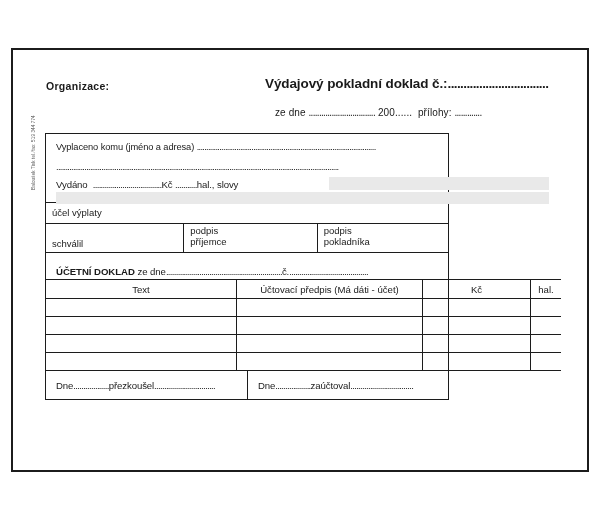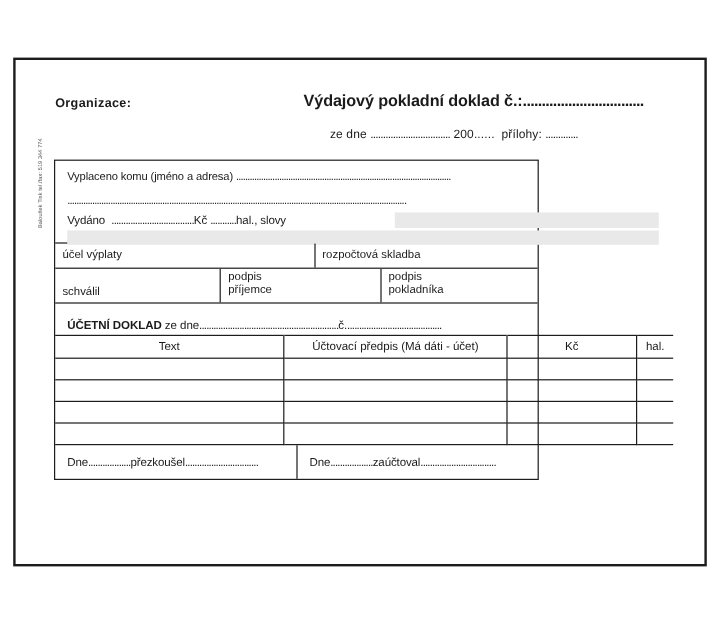--- a/index.html
+++ b/index.html
@@ -40,21 +40,21 @@
     position: absolute;
     left: 33px;
     top: 30px;
     font-size: 10.5px;
     font-weight: bold;
     letter-spacing: 0.3px;
     white-space: nowrap;
   }
   #doc-title-row {
     position: absolute;
-    left: 240px;
+    left: 252px;
     top: 26px;
     width: 320px;
     font-size: 13.5px;
     font-weight: bold;
     white-space: nowrap;
     letter-spacing: -0.1px;
   }
   #doc-title-row .dots {
     font-weight: bold;
     letter-spacing: -0.6px;
@@ -261,23 +261,20 @@
         <span class="dotfill">...........</span><span>hal., slovy</span>
       </div>
       <div id="slovy-box-1"></div>
       <div id="slovy-box-2"></div>
     </div>
 
     <div class="row bt" id="purpose-row">
       <div class="cell" id="cell-ucel">
         <span>účel výplaty</span>
       </div>
-      <div class="cell bl" id="cell-rozpocet">
-        <span>rozpočtová skladba</span>
-      </div>
     </div>
 
     <div class="row bt" id="signature-row">
       <div class="cell" id="cell-schvalil">
         <span>schválil</span>
       </div>
       <div class="cell bl two-line" id="cell-podpis-prijemce">
         <span>podpis</span>
         <span>příjemce</span>
       </div>

